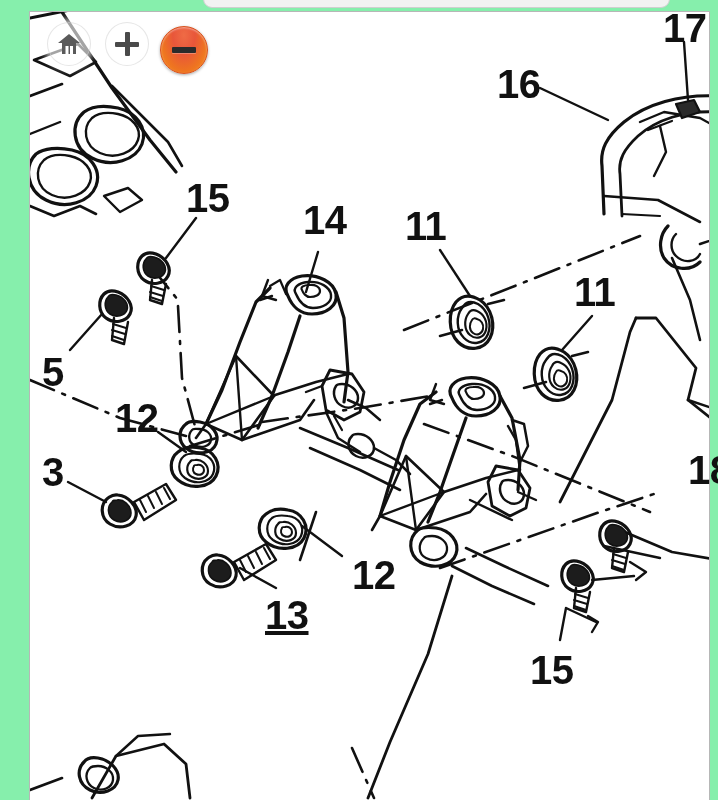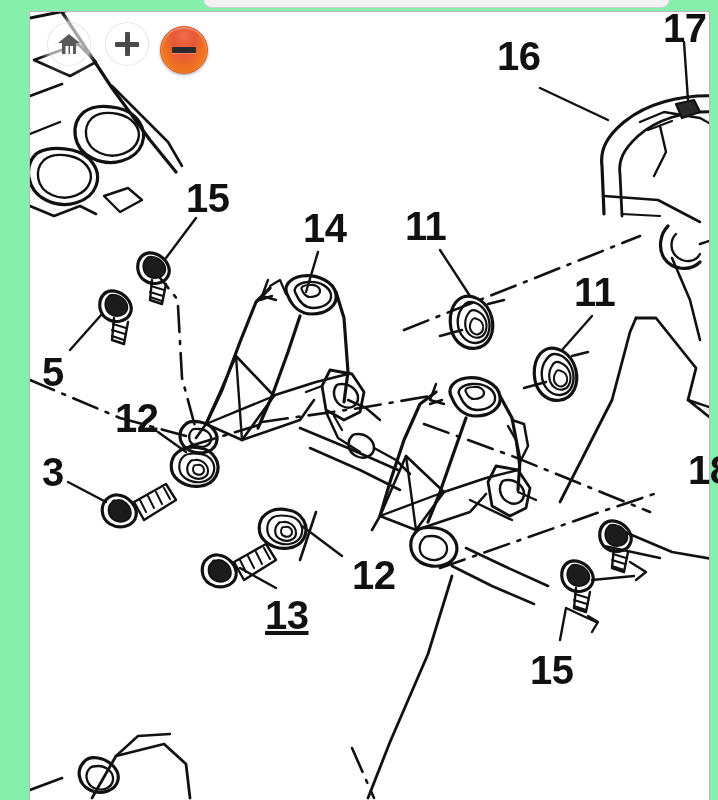--- a/index.html
+++ b/index.html
@@ -375,23 +375,23 @@
 
   <div class="ctrl-btn" id="btn-zoom-out">
     <span class="ctrl-glyph">
       <span class="minus-bar"></span>
     </span>
     <span></span>
   </div>
 
   <div id="callout-layer">
       <div class="callout" style="left: 663px; top: 8px;">17</div>
-      <div class="callout" style="left: 497px; top: 36px;">16</div>
+      <div class="callout" style="left: 497px; top: 64px;">16</div>
       <div class="callout" style="left: 186px; top: 178px;">15</div>
-      <div class="callout" style="left: 303px; top: 208px;">14</div>
+      <div class="callout" style="left: 303px; top: 200px;">14</div>
       <div class="callout" style="left: 405px; top: 206px;">11</div>
       <div class="callout" style="left: 574px; top: 272px;">11</div>
       <div class="callout" style="left: 42px; top: 352px;">5</div>
       <div class="callout" style="left: 115px; top: 398px;">12</div>
       <div class="callout" style="left: 42px; top: 452px;">3</div>
       <div class="callout" style="left: 688px; top: 450px;">18</div>
       <div class="callout" style="left: 352px; top: 555px;">12</div>
       <div class="callout" style="left: 265px; top: 595px; text-decoration: underline;">13</div>
       <div class="callout" style="left: 530px; top: 650px;">15</div>
     </div>

